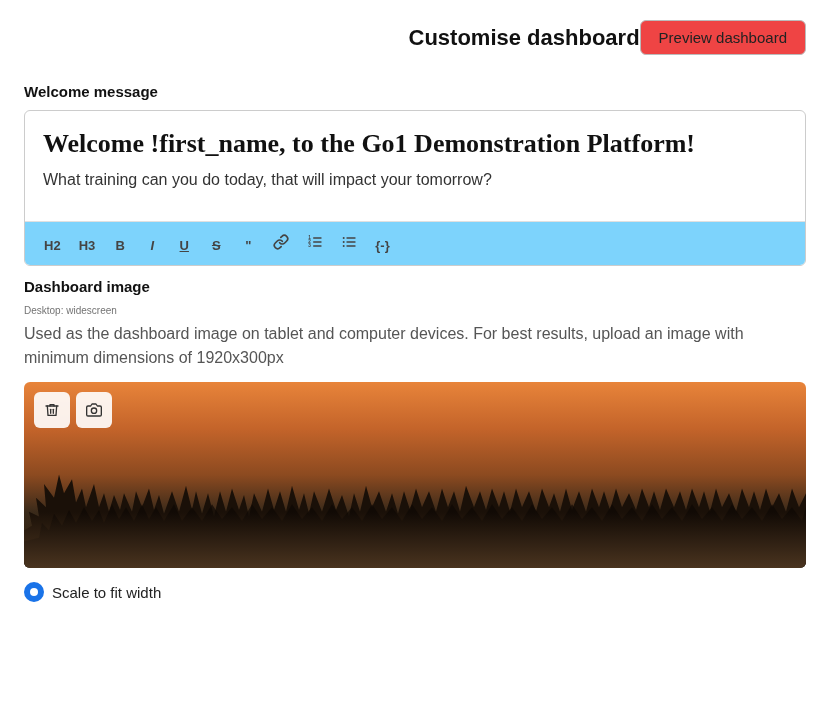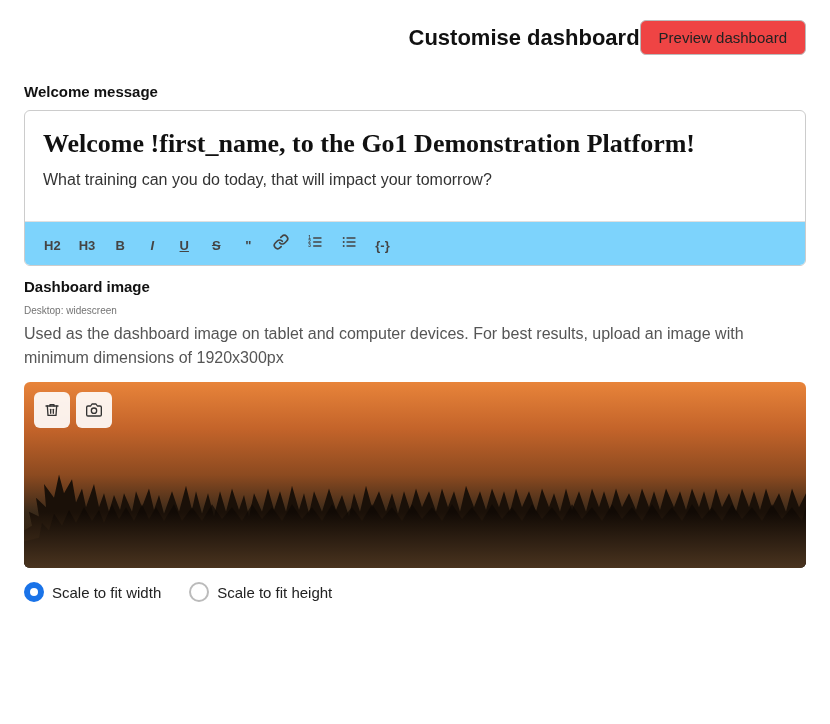--- a/index.html
+++ b/index.html
@@ -330,18 +330,14 @@
         </svg>
       </button>
     </div>
   </div>
 
   <div class="radio-group">
     <label class="radio-option">
       <input type="radio" class="radio-input" name="scale" checked="" style="">
       <span class="radio-label">Scale to fit width</span>
     </label>
-    <label class="radio-option">
-      <input type="radio" class="radio-input" name="scale" style="">
-      <span class="radio-label">Scale to fit height</span>
-    </label>
   </div>
 </div>
 
 </body></html>

